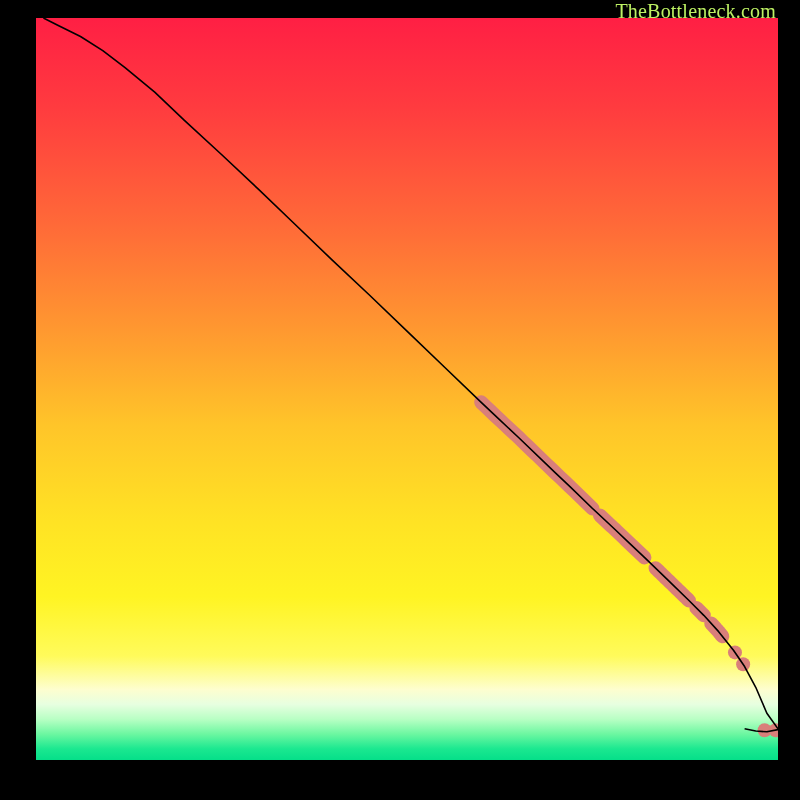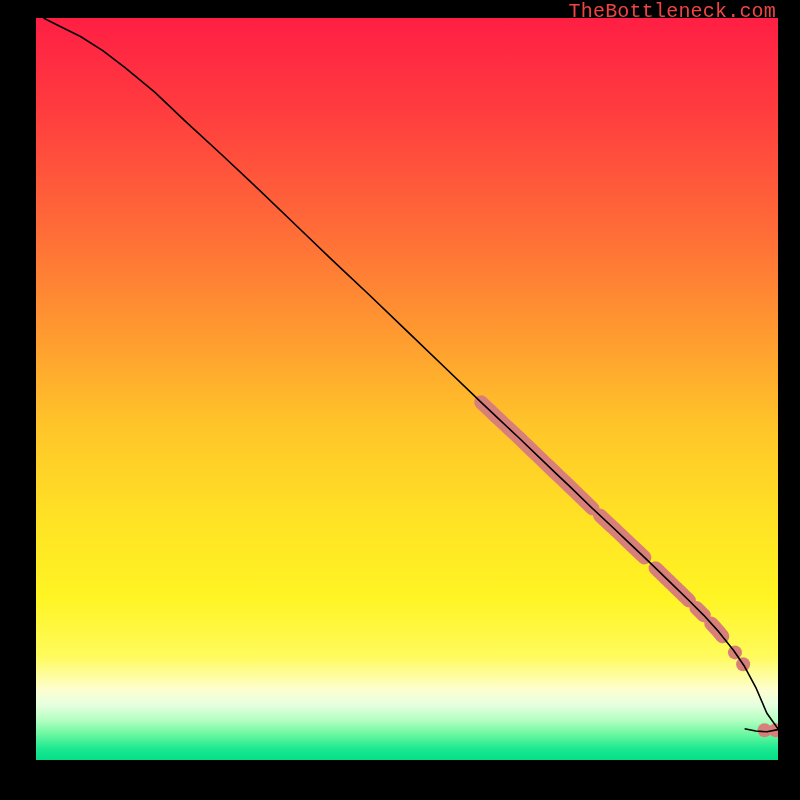--- a/index.html
+++ b/index.html
@@ -31,23 +31,23 @@
   .overlay-svg {
     position: absolute;
     inset: 0;
     width: 100%;
     height: 100%;
   }
   .watermark {
     position: absolute;
     top: 0px;
     right: 24px;
-    font-family: Liberation Mono, monospace;
+    font-family: Liberation Serif, serif;
     font-size: 20px;
-    color: #ef4444;
+    color: #bef264;
     letter-spacing: 0.2px;
   }
 </style>
 </head>
 <body>
 
 <div class="stage">
 
   <div class="watermark">TheBottleneck.com</div>
 

